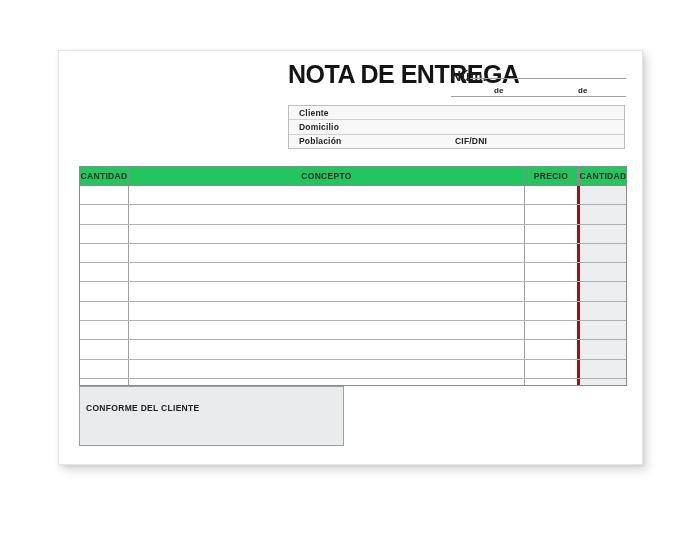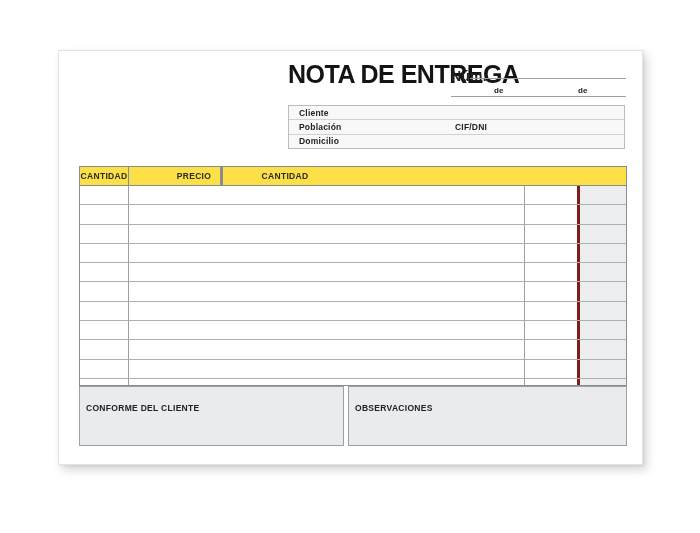--- a/index.html
+++ b/index.html
@@ -115,27 +115,26 @@
     width: 548px;
     height: 220px;
     box-sizing: border-box;
     border: 1px solid #898d90;
     background: #ffffff;
   }
   .thead {
     display: flex;
     height: 19px;
     box-sizing: border-box;
-    background: #fde047;
+    background: #22c55e;
     border-bottom: 1px solid #898d90;
     font-size: 8.5px;
     font-weight: bold;
     letter-spacing: 0.3px;
     color: #2a2a2a;
-    gap: 39px;
   }
   .th {
     display: flex;
     align-items: center;
     justify-content: center;
     box-sizing: border-box;
     white-space: nowrap;
   }
   .col-qty     { width: 49px;  border-right: 1px solid #9aa0a3; }
   .col-concept { flex: 1;      border-right: 1px solid #9aa0a3; }
@@ -184,31 +183,32 @@
   <div class="date-group">
     <span class="de de-1">de</span>
     <span class="de de-2">de</span>
   </div>
 
   <div class="client-box">
     <div class="client-row">
       <span>Cliente</span>
     </div>
     <div class="client-row">
+      <span>Domicilio</span>
+    </div>
+    <div class="client-row">
       <span>Población</span>
       <span class="client-secondary">CIF/DNI</span>
-    </div>
-    <div class="client-row">
-      <span>Domicilio</span>
     </div>
   </div>
 
   <div class="items-table">
     <div class="thead">
       <div class="th col-qty">CANTIDAD</div>
+      <div class="th col-concept">CONCEPTO</div>
       <div class="th col-price">PRECIO</div>
       <div class="th col-amount">CANTIDAD</div>
     </div>
     <div class="tbody">
         <div class="trow">
           <div class="tcell col-qty"></div>
           <div class="tcell col-concept"></div>
           <div class="tcell col-price"></div>
           <div class="tcell col-amount"></div>
         </div>
@@ -271,17 +271,14 @@
           <div class="tcell col-concept"></div>
           <div class="tcell col-price"></div>
           <div class="tcell col-amount"></div>
         </div>
       </div>
   </div>
 
   <div class="footer-box footer-conforme">
     <span>CONFORME DEL CLIENTE</span>
   </div>
-  <div class="footer-box footer-observaciones">
-    <span>OBSERVACIONES</span>
-  </div>
 
 </div>
 
 </body></html>

